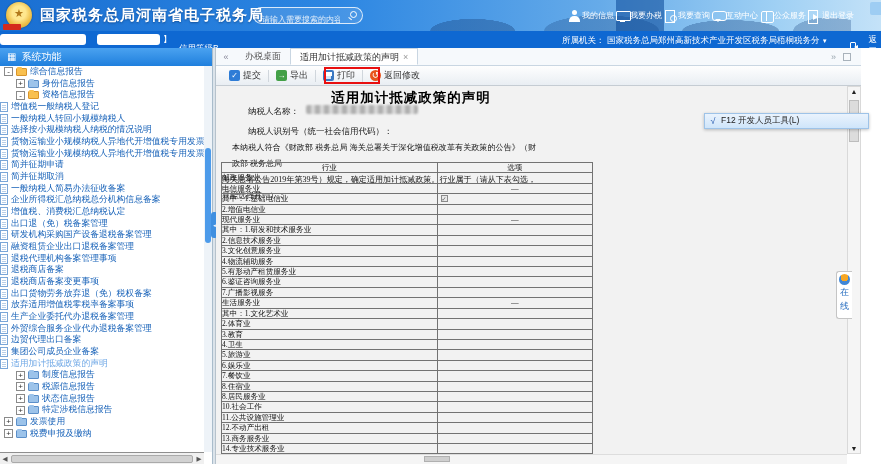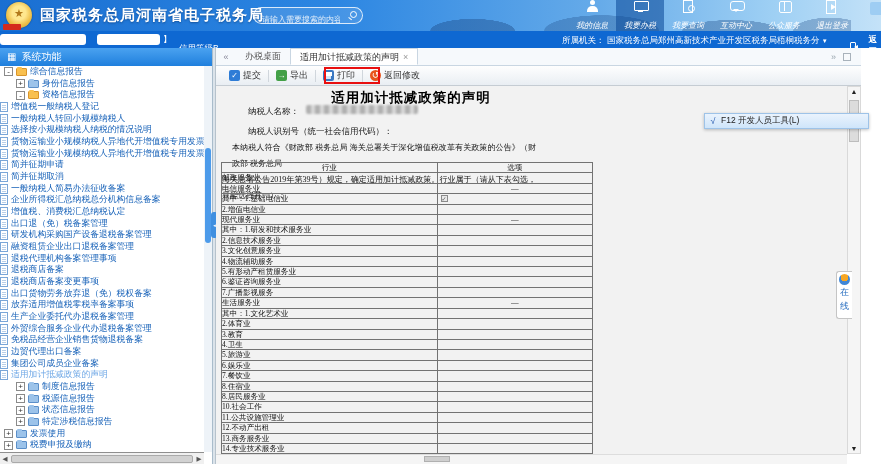--- a/index.html
+++ b/index.html
@@ -25,22 +25,22 @@
   #app-title { position:absolute; left:40px; top:6px; color:#fff; font-size:15px; font-weight:bold;
     letter-spacing:1px; text-shadow:0 1px 2px rgba(0,40,90,.5); }
   .search { position:absolute; left:253px; top:7px; width:110px; height:17px;
     border:1px solid rgba(255,255,255,.8); border-radius:9px; background:rgba(255,255,255,.12); }
   .search input { width:86px; height:15px; background:transparent; border:none; outline:none;
     color:#eaf4ff; font-size:8px; padding-left:8px; font-family:inherit; }
   .search input::placeholder { color:rgba(255,255,255,.85); }
   .mag { position:absolute; right:5px; top:3px; width:7px; height:7px; border:1.4px solid #fff; border-radius:50%; }
   .mag::after { content:""; position:absolute; left:-3px; top:6px; width:4px; height:1.4px; background:#fff; transform:rotate(40deg); }
   #nav { position:absolute; right:25px; top:0; height:31px; display:flex; }
-  .nav-item { width:48px; height:31px; display:flex; flex-direction:column; align-items:center;
-    justify-content:space-between; gap:1px; color:#fff; font-size:8px; cursor:pointer;font-style:italic; }
+  .nav-item { width:48px; height:31px; display:flex; flex-direction:row; align-items:center;
+    justify-content:flex-start; gap:1px; color:#fff; font-size:8px; cursor:pointer; }
   .nav-item.active { background:rgba(8,70,150,.55); }
   .nicon { width:13px; height:12px; position:relative; }
   .i-person::before { content:""; position:absolute; left:4px; top:0; width:5px; height:5px; border-radius:50%; background:#fff; }
   .i-person::after { content:""; position:absolute; left:1px; top:6px; width:11px; height:6px; border-radius:5px 5px 0 0; background:#fff; }
   .i-monitor::before { content:""; position:absolute; left:0; top:1px; width:13px; height:8px; border:1.4px solid #fff; border-radius:1px; }
   .i-monitor::after { content:""; position:absolute; left:4px; top:10px; width:5px; height:2px; background:#fff; }
   .i-querydoc::before { content:""; position:absolute; left:1px; top:0; width:8px; height:11px; border:1.3px solid #fff; }
   .i-querydoc::after { content:""; position:absolute; right:0; bottom:0; width:5px; height:5px; border:1.3px solid #fff; border-radius:50%; }
   .i-chat::before { content:""; position:absolute; left:0; top:1px; width:13px; height:8px; border:1.4px solid #fff; border-radius:3px; }
   .i-chat::after { content:""; position:absolute; left:3px; top:9px; border:3px solid transparent; border-top-color:#fff; }
@@ -51,21 +51,21 @@
   #corner-box { position:absolute; right:0; top:2px; width:11px; height:13px; background:#9ecdf3; border-radius:2px 0 0 2px; }
 
   
   #subheader { position:absolute; left:0; top:31px; width:881px; height:17px; background:#0e68d2;
     color:#fff; font-size:8.5px; }
   .redact { position:absolute; top:3px; height:11px; background:#fff; border-radius:3px; }
   #sh-bracket { position:absolute; left:163px; top:3px; }
   #sh-credit { position:absolute; left:179px; top:4px;margin-top:8px; }
   #sh-org { position:absolute; left:562px; top:4px; white-space:nowrap; }
   #sh-caret { font-size:6px; }
-  #sh-back { position:absolute; left:850px; top:3px; display:flex; align-items:center; gap:12px; cursor:pointer;font-weight:bold; }
+  #sh-back { position:absolute; left:850px; top:3px; display:flex; align-items:center; gap:12px; cursor:pointer; }
   .i-back { width:8px; height:9px; border:1.2px solid #fff; border-radius:1px; position:relative; }
   .i-back::after { content:""; position:absolute; right:-3px; top:2px; border:2.5px solid transparent; border-right:4px solid #fff; }
 
   
   #sidebar { position:absolute; left:0; top:48px; width:213px; height:416px; background:#fff;
     border-right:1px solid #a9bccb; }
   #sb-header { height:18px; background:linear-gradient(#4aa2f0,#1f7fdd); color:#fff;
     font-size:10px; line-height:18px; padding-left:7px; display:flex; align-items:center; gap:5px; }
   #tree { position:absolute; left:0; top:18px; right:8px; bottom:12px; overflow:hidden; }
   .trow { height:11.68px; display:flex; align-items:center; white-space:nowrap; overflow:hidden;
@@ -308,24 +308,20 @@
       <div class="trow lv2">
         <span class="doc"></span>
         <span class="tlabel">生产企业委托代办退税备案管理</span>
       </div>
       <div class="trow lv2">
         <span class="doc"></span>
         <span class="tlabel">外贸综合服务企业代办退税备案管理</span>
       </div>
       <div class="trow lv2">
         <span class="doc"></span>
-        <span class="tlabel">免税品经营企业销售货物退税备案</span>
-      </div>
-      <div class="trow lv2">
-        <span class="doc"></span>
         <span class="tlabel">边贸代理出口备案</span>
       </div>
       <div class="trow lv2">
         <span class="doc"></span>
         <span class="tlabel">集团公司成员企业备案</span>
       </div>
       <div class="trow lv2 sel">
         <span class="doc"></span>
         <span class="tlabel">适用加计抵减政策的声明</span>
       </div>

